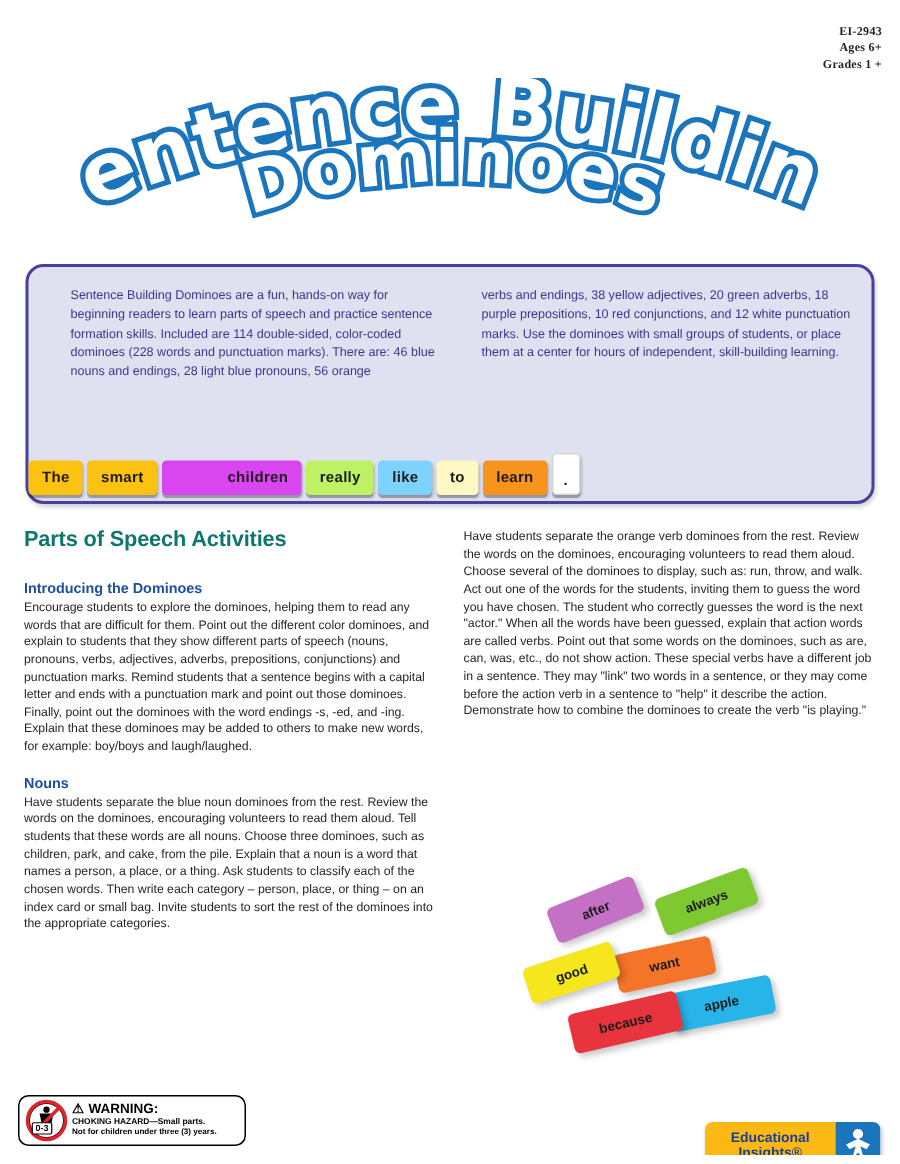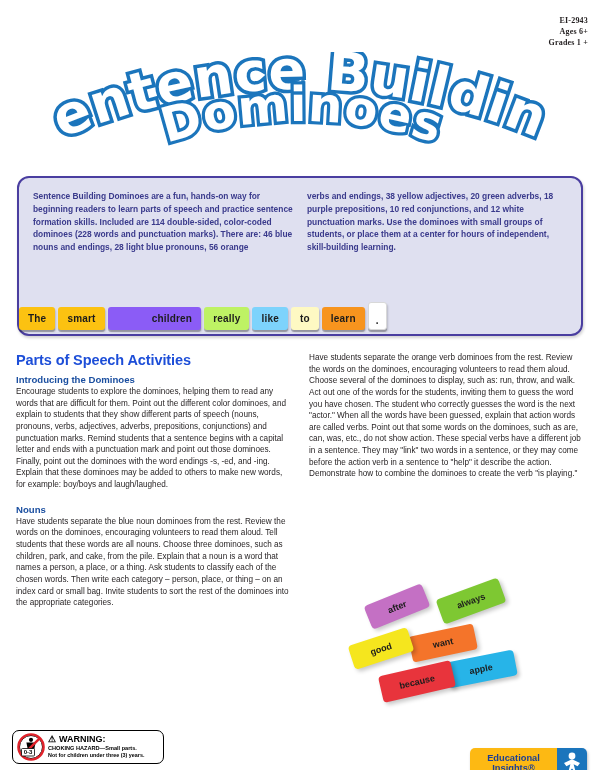--- a/index.html
+++ b/index.html
@@ -37,21 +37,22 @@
   }
   .panel-cols{
     display:flex;gap:14px;
     padding:12px 14px 0 14px;
   }
   .panel-col{
     flex:1 1 0;
     font-size:8.4px;
     line-height:1.52;
     color:#3a3a8c;
-    font-weight:700;
+    font-weight:400;
+    margin-left:14px;
   }
   
   .strip{
     position:absolute;left:0;right:0;bottom:4px;
     display:flex;justify-content:flex-start;align-items:flex-end;
     gap:3px;
   }
   .dom{
     position:relative;
     height:23px;
@@ -69,24 +70,24 @@
   .dom.c-pink{background:#d9a0d8;}
   .dom.c-white{background:#ffffff;border:1px solid #d8d8d8;}
   .dom.c-white{color:#1c1c1c;}
   
   .content{
     position:absolute;left:16px;top:352px;width:568px;
     display:flex;gap:18px;
   }
   .col{width:275px;}
   .h1-red{
-    color:#1d4ed8;
+    color:#0f766e;
     font-size:14.5px;
     font-weight:bold;
-    margin:0 0 6px 0;
+    margin:0 0 19px 0;
     letter-spacing:-.1px;
   }
   .h2-blue{
     color:#1b4fa0;
     font-size:9.6px;
     font-weight:bold;
     margin:0 0 1px 0;
   }
   .h2-blue.spaced{margin-top:13px;}
   .body-p{
@@ -177,21 +178,21 @@
 </div>
 
 <div class="panel">
   <div class="panel-cols">
     <div class="panel-col">Sentence Building Dominoes are a fun, hands-on way for beginning readers to learn parts of speech and practice sentence formation skills. Included are 114 double-sided, color-coded dominoes (228 words and punctuation marks). There are: 46 blue nouns and endings, 28 light blue pronouns, 56 orange</div>
     <div class="panel-col">verbs and endings, 38 yellow adjectives, 20 green adverbs, 18 purple prepositions, 10 red conjunctions, and 12 white punctuation marks. Use the dominoes with small groups of students, or place them at a center for hours of independent, skill-building learning.</div>
   </div>
   <div class="strip" id="sentence-strip">
       <div class="dom c-yellow" style="background: rgb(252, 194, 17);">The</div>
       <div class="dom c-yellow" style="background: rgb(252, 194, 17);">smart</div>
-      <div class="dom c-blue" style="background: #8b5cf6; padding-left: 44px;">children</div>
+      <div class="dom c-blue" style="background: #d946ef; padding-left: 44px;">children</div>
       <div class="dom c-green" style="background: #bef264;">really</div>
       <div class="dom c-orange" style="background: #7dd3fc;">like</div>
       <div class="dom c-pink" style="background: #fef9c3;">to</div>
       <div class="dom c-orange" style="background: rgb(247, 148, 30);">learn</div>
       <div class="dom c-white" style="background: rgb(255, 255, 255); padding: 0px 7px 3px; align-items: flex-end;">.</div>
     </div>
 </div>
 
 <div class="content">
   <div class="col">

